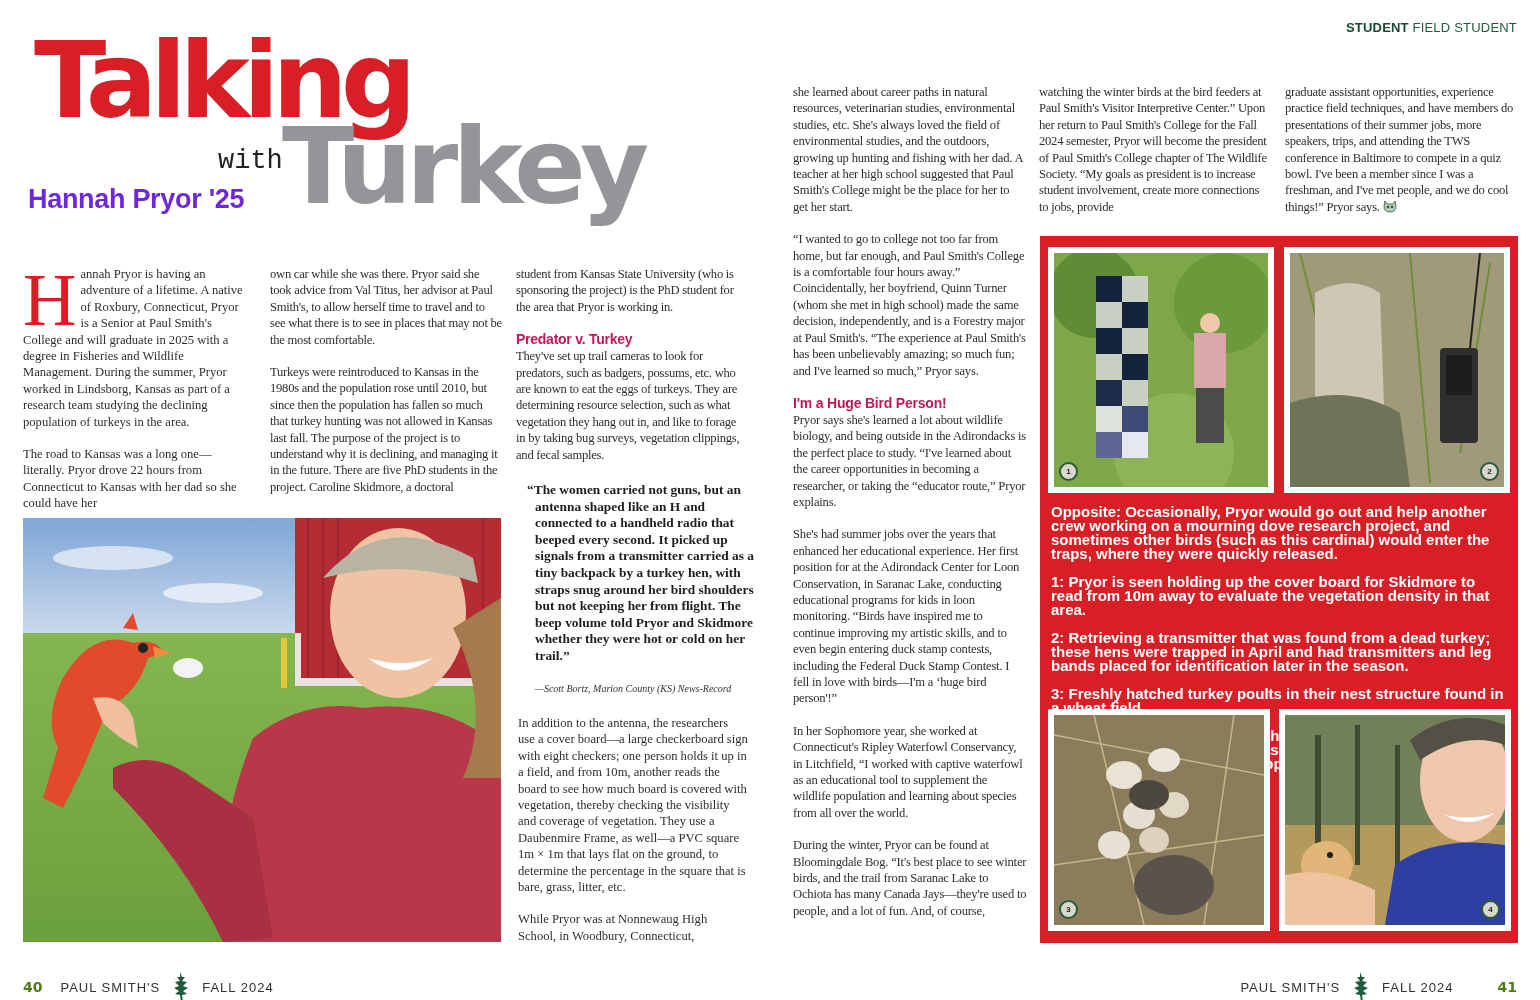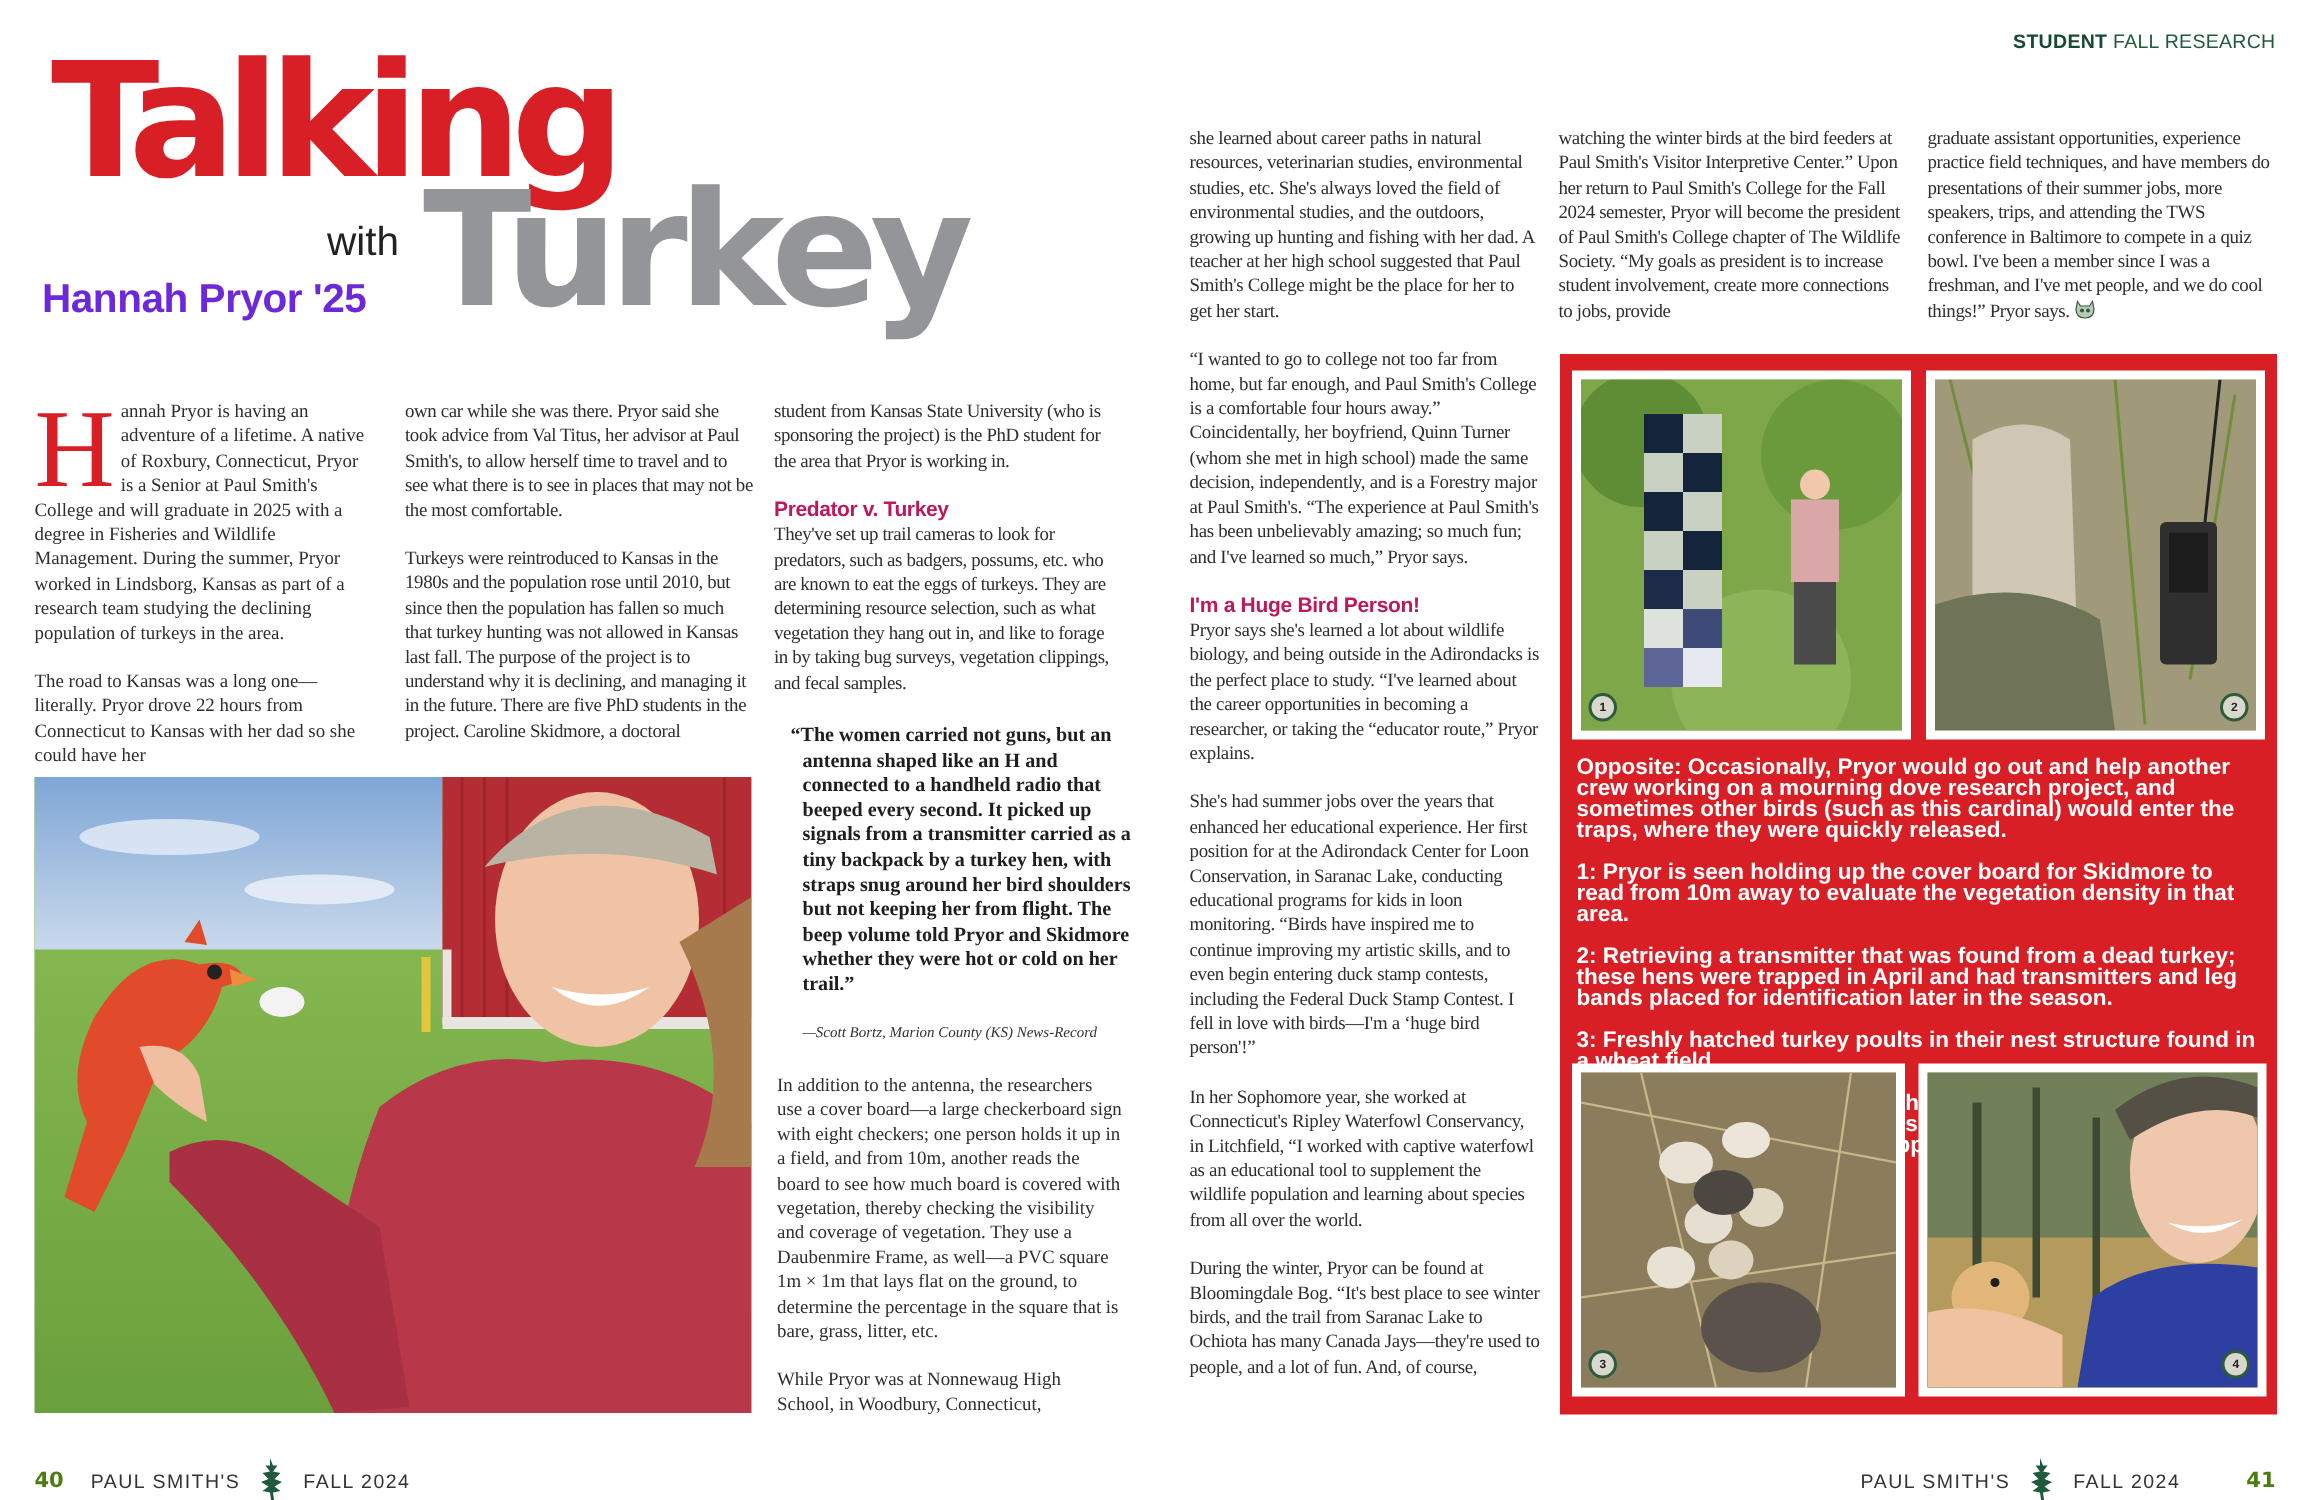--- a/index.html
+++ b/index.html
@@ -14,21 +14,21 @@
   .sub { font-family: "Liberation Sans", sans-serif; font-weight: 700; color: #be185d; font-size: 14px; line-height: 17px; margin: 0; }
   .dropcap { float: left; color: #d81f26; font-size: 74px; line-height: 56px; margin: 6px 4px 0 0; font-family: "Liberation Serif", serif; }
 
   
   #section-label { right: 23px; top: 20px; font-family: "Liberation Sans", sans-serif; font-size: 13px; color: #1f5a3c; letter-spacing: 0.2px; }
   #section-label b { font-weight: 700; color: #174a30; }
 
   
   #title-talking { left: 34px; top: 26px; font-family: "DejaVu Sans", sans-serif; font-weight: 900; font-size: 106px; line-height: 110px; color: #d81f26; letter-spacing: -7px; }
   #title-turkey { left: 282px; top: 102px; font-family: "DejaVu Sans", sans-serif; font-weight: 900; font-size: 106px; line-height: 110px; color: #939598; letter-spacing: -6px; margin-top: 10px; }
-  #title-with { left: 218px; top: 146px; font-family: Liberation Sans, sans-serif; font-size: 27px; color: #222; font-weight: 300; }
+  #title-with { left: 218px; top: 146px; font-family: Liberation Mono, monospace; font-size: 27px; color: #222; font-weight: 300; }
   #title-name { left: 28px; top: 184px; font-family: "Liberation Sans", sans-serif; font-size: 27px; color: #6d28d9; font-weight: 700; letter-spacing: -0.3px; }
 
   
   #hero-photo { left: 23px; top: 518px; width: 478px; height: 424px; overflow: hidden; background: #7bb04a; }
 
   
   #pullquote { left: 527px; top: 482px; width: 222px; font-weight: 700; font-size: 13.4px; line-height: 16.6px; color: #1e1e1e; text-indent: -8px; padding-left: 8px; }
   #quote-attrib { left: 535px; top: 683px; font-style: italic; font-size: 10px; color: #333; }
 
   
@@ -42,21 +42,21 @@
   
   .footer { position: absolute; top: 972px; font-family: "Liberation Sans", sans-serif; font-size: 13px; letter-spacing: 1px; color: #333; display: flex; align-items: center; }
   .pagenum { font-family: "DejaVu Sans", sans-serif; font-weight: 700; color: #4d7c0f; font-size: 14px; letter-spacing: 0; }
   .tree { display: inline-block; width: 18px; height: 30px; margin: 0 12px; }
 </style>
 </head>
 <body>
 
 <div id="section-label" class="abs">
   <b>STUDENT</b>
-  <span>FALL RESEARCH</span>
+  <span>FIELD STUDENT</span>
 </div>
 
 <div id="title-talking" class="abs">Talking</div>
 <div id="title-turkey" class="abs">Turkey</div>
 <div id="title-with" class="abs">with</div>
 <div id="title-name" class="abs">Hannah Pryor '25</div>
 
 <div class="col" style="left:23px; top:266px; width:225px;">
   <p><span class="dropcap">H</span><span>annah Pryor is having an adventure of a lifetime. A native of Roxbury, Connecticut, Pryor is a Senior at Paul Smith's College and will graduate in 2025 with a degree in Fisheries and Wildlife Management. During the summer, Pryor worked in Lindsborg, Kansas as part of a research team studying the declining population of turkeys in the area.</span></p>
   <p>The road to Kansas was a long one—literally. Pryor drove 22 hours from Connecticut to Kansas with her dad so she could have her</p>

